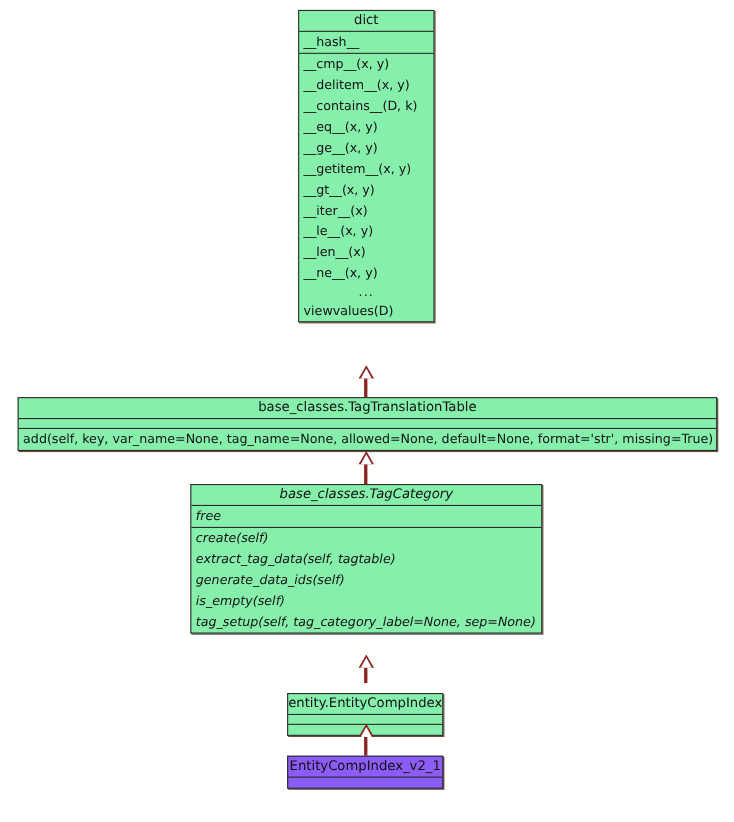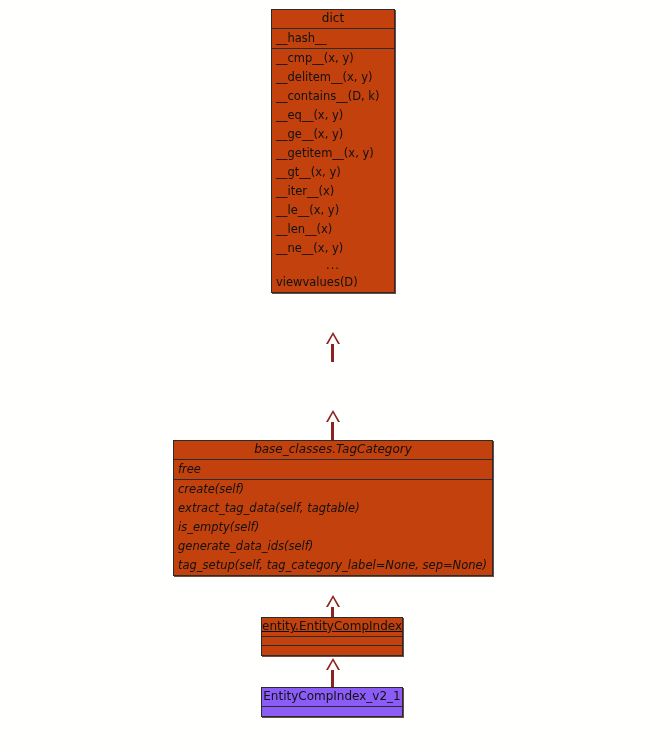--- a/index.html
+++ b/index.html
@@ -21,21 +21,21 @@
     top: 0; left: 0;
     width: 667px;
     height: 747px;
   }
 
   
   .uml-class {
     position: absolute;
     box-sizing: border-box;
     border: 1px solid #2b2b2b;
-    background: #c2410c;
+    background: #86efac;
     box-shadow: 1px 1px 0 0 #6e4a42;
   }
   .uml-class.light {
     background: #8b5cf6;
   }
 
   .compartment {
     box-sizing: border-box;
     border-bottom: 1px solid #2b2b2b;
     padding: 0;
@@ -123,46 +123,55 @@
       <div class="member-row">__ne__(x, y)</div>
       <div class="member-row center">...</div>
       <div class="member-row">viewvalues(D)</div>
     </div>
   </div>
 
   <div class="gen-line" style="left:331px; top:344px; height:18px;"></div>
   <div class="gen-arrow" style="left:325.5px; top:332px;"></div>
   <div class="gen-arrow-inner" style="left:327.5px; top:335px;"></div>
 
+  <div class="uml-class" style="left:16px; top:361px; width:636px;">
+    <div class="compartment">
+      <div class="class-title">base_classes.TagTranslationTable</div>
+    </div>
+    <div class="compartment empty"></div>
+    <div class="compartment">
+      <div class="member-row">add(self, key, var_name=None, tag_name=None, allowed=None, default=None, format='str', missing=True)</div>
+    </div>
+  </div>
 
   <div class="gen-line" style="left:331px; top:422px; height:18px;"></div>
   <div class="gen-arrow" style="left:325.5px; top:410px;"></div>
   <div class="gen-arrow-inner" style="left:327.5px; top:413px;"></div>
 
   <div class="uml-class" style="left:173px; top:440px; width:320px;font-style:italic;">
     <div class="compartment">
       <div class="class-title">base_classes.TagCategory</div>
     </div>
     <div class="compartment">
       <div class="member-row">free</div>
     </div>
     <div class="compartment">
       <div class="member-row">create(self)</div>
       <div class="member-row">extract_tag_data(self, tagtable)</div>
+      <div class="member-row">generate_data_ids(self)</div>
       <div class="member-row">is_empty(self)</div>
-      <div class="member-row">generate_data_ids(self)</div>
       <div class="member-row">tag_setup(self, tag_category_label=None, sep=None)</div>
     </div>
   </div>
 
   <div class="gen-line" style="left:331px; top:607px; height:14px;"></div>
   <div class="gen-arrow" style="left:325.5px; top:595px;"></div>
   <div class="gen-arrow-inner" style="left:327.5px; top:598px;"></div>
 
-  <div class="uml-class" style="left:261px; top:617px; width:142px;text-decoration:underline;">
+  <div class="uml-class" style="left:261px; top:630px; width:142px;">
     <div class="compartment">
       <div class="class-title">entity.EntityCompIndex</div>
     </div>
     <div class="compartment empty"></div>
     <div class="compartment empty"></div>
   </div>
 
   <div class="gen-line" style="left:331px; top:670px; height:17px;"></div>
   <div class="gen-arrow" style="left:325.5px; top:658px;"></div>
   <div class="gen-arrow-inner" style="left:327.5px; top:661px;"></div>

